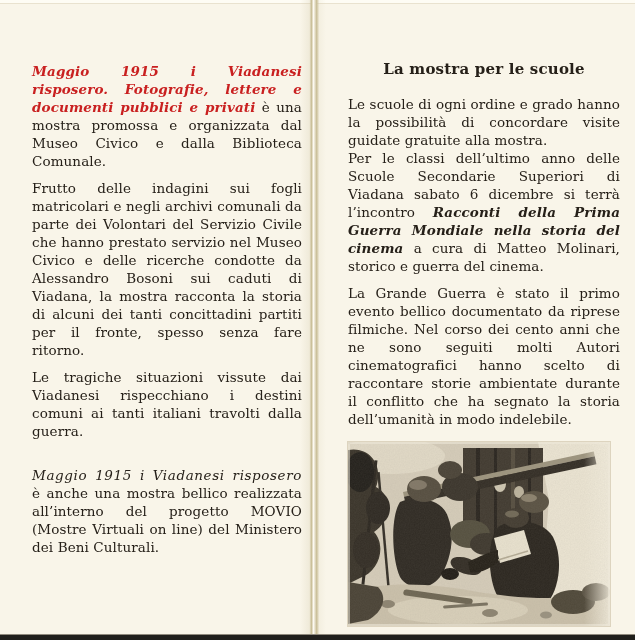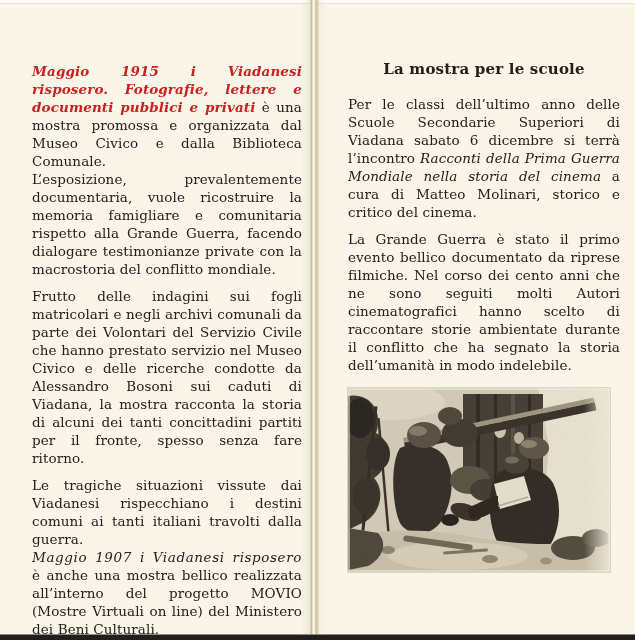--- a/index.html
+++ b/index.html
@@ -47,47 +47,47 @@
   .panel-left{left:32px;width:270px;top:62px;bottom:84px;display:flex;flex-direction:column}
   .panel-right{left:348px;width:272px;top:60px;bottom:74px;display:flex;flex-direction:column}
   .gap-before{margin-top:9px !important}
   .pushed-bottom{margin-top:auto !important}
   .section-heading{
     font-size:15px;font-weight:bold;text-align:center;
     margin:0 0 17px 0;letter-spacing:.2px;
   }
   .seg{white-space:pre-wrap}
   .seg-red{color:var(--accent-red);font-weight:bold;font-style:italic}
-  .seg-bolditalic{font-weight:normal;font-style:italic}
+  .seg-bolditalic{font-weight:bold;font-style:italic}
   .seg-italic{font-style:italic;letter-spacing:.6px}
   .photo-figure{
     margin:14px 0 0 0;width:262px;height:184px;
     outline:1px solid #ddd4bf;
     background:#d6cdba;
   }
   .photo-figure svg{display:block}
 </style>
 </head>
 <body>
 
 <div class="top-edge"></div>
 
 <section class="panel panel-left">
   <p><span class="seg seg-red">Maggio 1915 i Viadanesi risposero. Fotografie, lettere e documenti pubblici e privati</span><span class="seg seg-plain"> è una mostra promossa e organizzata dal Museo Civico e dalla Biblioteca Comunale.</span></p>
-  <p><span class="seg seg-plain">L’esposizione, prevalentemente documentaria, vuole ricostruire la memoria famigliare e comunitaria rispetto alla Grande Guerra, facendo dialogare testimonianze private con la macrostoria del conflitto mondiale.</span></p>
   <p class="gap-before"><span class="seg seg-plain">Frutto delle indagini sui fogli matricolari e negli archivi comunali da parte dei Volontari del Servizio Civile che hanno prestato servizio nel Museo Civico e delle ricerche condotte da Alessandro Bosoni sui caduti di Viadana, la mostra racconta la storia di alcuni dei tanti concittadini partiti per il fronte, spesso senza fare ritorno.</span></p>
   <p class="gap-before"><span class="seg seg-plain">Le tragiche situazioni vissute dai Viadanesi rispecchiano i destini comuni ai tanti italiani travolti dalla guerra.</span></p>
-  <p class="pushed-bottom"><span class="seg seg-italic">Maggio 1907 i Viadanesi risposero</span><span class="seg seg-plain"> è anche una mostra bellico realizzata all’interno del progetto MOVIO (Mostre Virtuali on line) del Ministero dei Beni Culturali.</span></p>
+  <p class="pushed-bottom"><span class="seg seg-italic">Maggio 1915 i Viadanesi risposero</span><span class="seg seg-plain"> è anche una mostra bellico realizzata all’interno del progetto MOVIO (Mostre Virtuali on line) del Ministero dei Beni Culturali.</span></p>
 </section>
 
 <div class="fold"></div>
 
 <section class="panel panel-right">
   <h2 class="section-heading">La mostra per le scuole</h2>
-  <p><span class="seg seg-plain">Per le classi dell’ultimo anno delle Scuole Secondarie Superiori di Viadana sabato 6 dicembre si terrà l’incontro </span><span class="seg seg-bolditalic">Racconti della Prima Guerra Mondiale nella storia del cinema</span><span class="seg seg-plain"> a cura di Matteo Molinari, storico e critico del cinema.</span></p>
+  <p><span class="seg seg-plain">Le scuole di ogni ordine e grado hanno la possibilità di concordare visite guidate gratuite alla mostra.</span></p>
+  <p><span class="seg seg-plain">Per le classi dell’ultimo anno delle Scuole Secondarie Superiori di Viadana sabato 6 dicembre si terrà l’incontro </span><span class="seg seg-bolditalic">Racconti della Prima Guerra Mondiale nella storia del cinema</span><span class="seg seg-plain"> a cura di Matteo Molinari, storico e guerra del cinema.</span></p>
   <p class="gap-before"><span class="seg seg-plain">La Grande Guerra è stato il primo evento bellico documentato da riprese filmiche. Nel corso dei cento anni che ne sono seguiti molti Autori cinematografici hanno scelto di raccontare storie ambientate durante il conflitto che ha segnato la storia dell’umanità in modo indelebile.</span></p>
 
   <figure class="photo-figure" role="img" aria-label="Fotografia in bianco e nero: soldati con elmetti seduti in una trincea della Prima Guerra Mondiale, uno legge un foglio">
     <svg width="262" height="184" viewBox="0 0 262 184" xmlns="http://www.w3.org/2000/svg">
       <defs>
         <linearGradient id="fadeR" x1="0" y1="0" x2="1" y2="0">
           <stop offset="0" stop-color="#f2ecdc" stop-opacity="0"></stop>
           <stop offset="1" stop-color="#f2ecdc" stop-opacity="0.9"></stop>
         </linearGradient>
         <filter id="grain" x="0" y="0" width="100%" height="100%">

